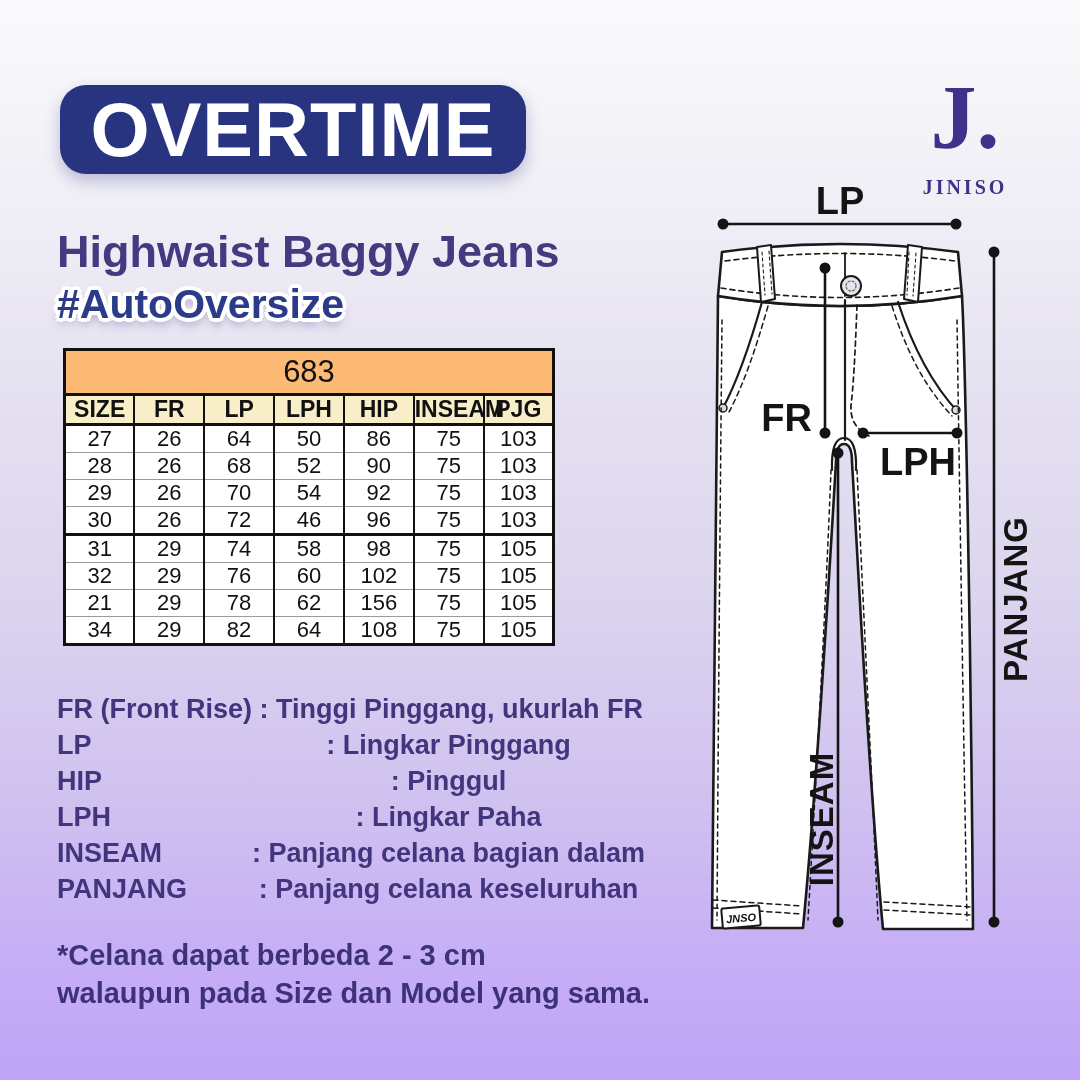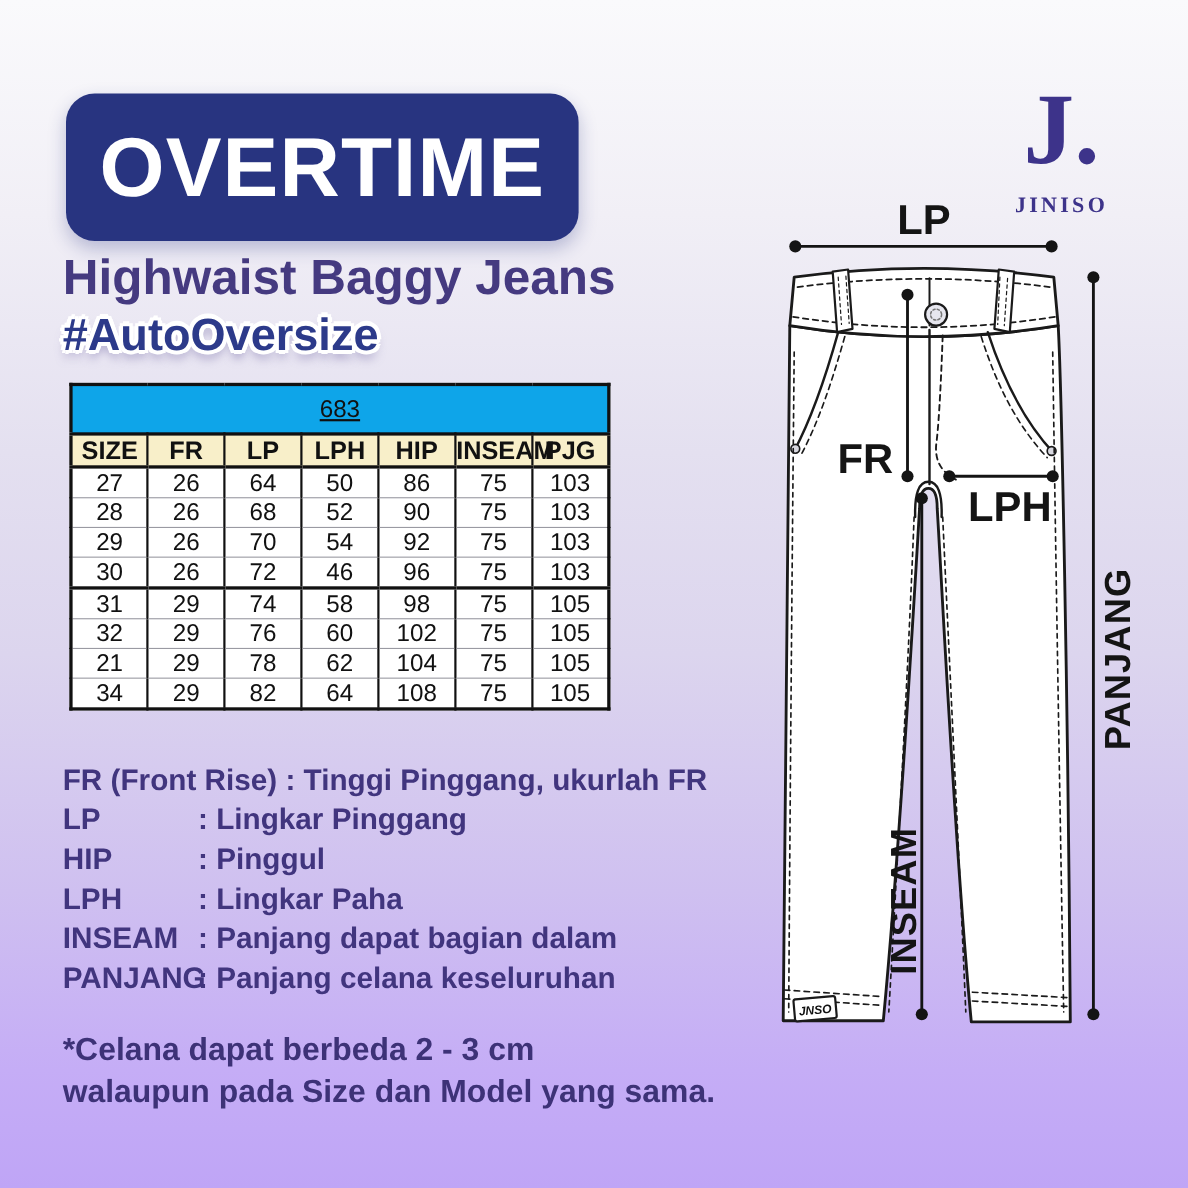--- a/index.html
+++ b/index.html
@@ -6,21 +6,21 @@
   html,body { width:1080px; height:1080px; }
   body { font-family:"Liberation Sans", sans-serif; }
 
   .canvas {
     position:relative; width:1080px; height:1080px; overflow:hidden;
     background:linear-gradient(180deg,#fafafc 0%, #f1eff6 18%, #e4e0f0 38%, #dcd5ee 55%, #cfc0f0 75%, #c5adf6 90%, #bfa5f6 100%);
   }
 
   
   .title-badge {
-    position:absolute; left:60px; top:85px; width:466px; height:134px;
+    position:absolute; left:60px; top:85px; width:466px; height:89px;
     background:#283480; border-radius:26px;
     display:flex; align-items:center; justify-content:center;
     box-shadow:0 7px 16px rgba(40,52,128,0.28);
   }
   .title-badge span {
     color:#ffffff; font-size:76px; font-weight:800; letter-spacing:1px;
   }
   .subtitle {
     position:absolute; left:57px; top:226px;
     font-size:45px; font-weight:800; color:#453a80; letter-spacing:0px;
@@ -45,43 +45,42 @@
   
   table.size-chart {
     position:absolute; left:63px; top:348px; width:492px;
     border-collapse:collapse; table-layout:fixed;
     border:3px solid #111; background:#fff;
   }
   table.size-chart th, table.size-chart td {
     text-align:center; vertical-align:middle; color:#111;
   }
   .model-row th {
-    height:45px; background:#0ea5e9; font-size:22px; font-weight:400;
+    height:45px; background:#fdba74; font-size:31px; font-weight:400;
     border-bottom:3px solid #111;
-    text-decoration:underline;
   }
   .cols-row th {
     height:30px; background:#f8efc9; font-size:23px; font-weight:700;
     border:2px solid #111; border-bottom:3px solid #111;
   }
   table.size-chart td {
     height:27px; font-size:22px; font-weight:400; background:#fff;
     border-left:2px solid #111; border-right:2px solid #111;
     border-top:1px solid #9a9aa2; border-bottom:1px solid #9a9aa2;
   }
   table.size-chart tr.group-start td { border-top:3px solid #111; }
 
   
   .legend {
     position:absolute; left:57px; top:691px; width:660px;
     color:#41357e; font-size:27px; font-weight:600; line-height:36px;
   }
   .legend-row { display:flex; }
   .legend-row .term { width:123px; flex:0 0 123px; }
-  .legend-row .def { flex:1; }
+  .legend-row .def { flex:1;text-align:center; }
 
   
   .footnote {
     position:absolute; left:57px; top:936px; width:640px;
     color:#3d3277; font-size:29px; font-weight:800; line-height:38px;
   }
 
   
   .diagram { position:absolute; left:0; top:0; width:1080px; height:1080px; pointer-events:none; }
   .diagram svg { position:absolute; left:680px; top:178px; width:360px; height:802px; }
@@ -177,21 +176,21 @@
           <td>60</td>
           <td>102</td>
           <td>75</td>
           <td>105</td>
         </tr>
         <tr>
           <td>21</td>
           <td>29</td>
           <td>78</td>
           <td>62</td>
-          <td>104</td>
+          <td>156</td>
           <td>75</td>
           <td>105</td>
         </tr>
         <tr>
           <td>34</td>
           <td>29</td>
           <td>82</td>
           <td>64</td>
           <td>108</td>
           <td>75</td>
@@ -210,21 +209,21 @@
         <div class="legend-row">
           <span class="term">HIP</span>
           <span class="def">: Pinggul</span>
         </div>
         <div class="legend-row">
           <span class="term">LPH</span>
           <span class="def">: Lingkar Paha</span>
         </div>
         <div class="legend-row">
           <span class="term">INSEAM</span>
-          <span class="def">: Panjang dapat bagian dalam</span>
+          <span class="def">: Panjang celana bagian dalam</span>
         </div>
         <div class="legend-row">
           <span class="term">PANJANG</span>
           <span class="def">: Panjang celana keseluruhan</span>
         </div>
       </div>
   </div>
 
   <div class="footnote">
     <div>*Celana dapat berbeda 2 - 3 cm</div>

